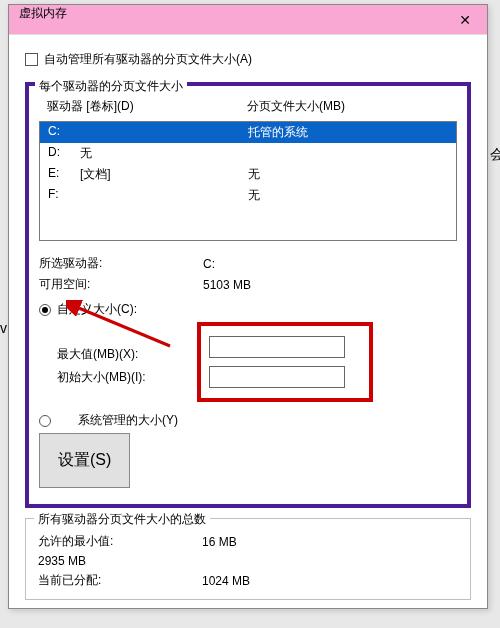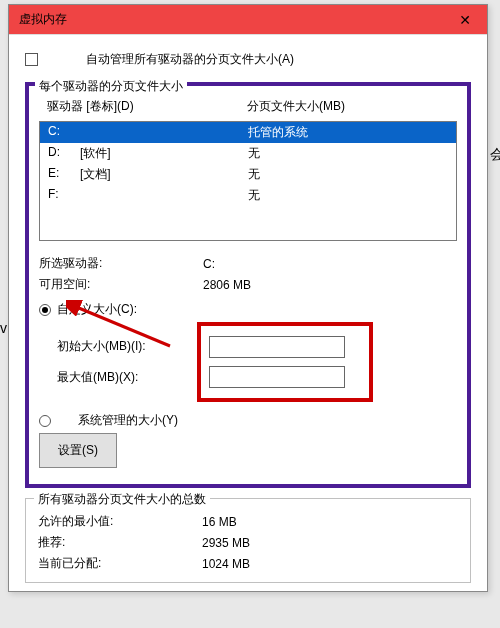--- a/index.html
+++ b/index.html
@@ -1,41 +1,41 @@
 <!DOCTYPE html>
 <html><head>
   <meta charset="utf-8">
   <style>
     * { box-sizing: border-box; font-family: "Microsoft YaHei", "SimSun", sans-serif; }
     body { margin: 0; background: #e8e8e8; width: 500px; height: 628px; overflow: hidden; }
     .window { position: absolute; left: 8px; top: 4px; width: 480px; background: #fff; border: 1px solid #888; box-shadow: 2px 2px 6px rgba(0,0,0,0.15); }
-    .titlebar { display: flex; justify-content: space-between; align-items: center; height: 30px; border-bottom: 1px solid #ddd; background: #ef4444; }
+    .titlebar { display: flex; justify-content: space-between; height: 30px; border-bottom: 1px solid #ddd; background: #f9a8d4; }
     .titlebar-title { padding-left: 10px; font-size: 12px; }
     .close-btn { width: 44px; height: 30px; display: flex; align-items: center; justify-content: center; font-size: 14px; cursor: pointer; }
     .content { padding: 12px 16px 8px 16px; font-size: 12px; color: #000; }
-    .checkbox-row { display: flex; align-items: center; margin: 4px 0 14px 0; gap: 42px; }
+    .checkbox-row { display: flex; align-items: center; margin: 4px 0 14px 0; }
     .cb { width: 13px; height: 13px; border: 1px solid #555; margin-right: 6px; background: #fff; }
     .drive-header { display: flex; padding: 6px 10px 4px 18px; }
     .drive-header .col1 { width: 200px; }
     .drive-list { border: 1px solid #7a7a7a; background: #fff; margin: 2px 10px 14px 10px; min-height: 120px; font-size: 12px; }
     .drive-row { display: flex; padding: 2px 8px; }
     .drive-row.selected { background: #0a64c8; color: #fff; }
     .drive-row .d-letter { width: 32px; }
     .drive-row .d-label { width: 168px; }
     .drive-row .d-size { flex: 1; text-align: left; }
     .info-area { padding: 0 10px; }
     .info-row { display: flex; margin: 4px 0; align-items: center; }
     .info-row .lab { width: 164px; }
     .radio { width: 12px; height: 12px; border: 1px solid #555; border-radius: 50%; margin-right: 6px; display: inline-flex; align-items: center; justify-content: center; vertical-align: middle; }
     .radio.checked::after { content: ""; width: 6px; height: 6px; background: #000; border-radius: 50%; display: block; }
     .red-box { border: 4px solid #c00; position: relative; }
     .form-row { display: flex; align-items: center; margin: 6px 0; }
     .form-row .lab { width: 146px; padding-left: 18px; }
     .text-input { border: 1px solid #666; height: 22px; width: 136px; background: #fff; }
-    .set-btn { border: 1px solid #888; background: #e1e1e1; padding: 8px 18px; font-size: 12px; cursor: pointer; }
+    .set-btn { border: 1px solid #888; background: #e1e1e1; padding: 16px 18px; font-size: 16px; cursor: pointer; }
     .totals-group { border: 1px solid #c0c0c0; margin-top: 8px; padding: 10px 12px 6px 12px; position: relative; }
     .totals-legend { position: absolute; top: -8px; left: 8px; background: #fff; padding: 0 4px; font-size: 12px; }
     .arrow { position: absolute; left: 66px; top: 300px; width: 110px; height: 50px; pointer-events: none; z-index: 5; }
     .rt { position:absolute; left:490px; top:146px; font-size:14px; }
     .rt2 { position:absolute; left:0px; top:320px; font-size:14px; color:#000; }
   </style>
 </head>
 <body>
 
 <div class="window">
@@ -63,21 +63,20 @@
         </div>
 
         <div class="drive-list">
           <div class="drive-row selected">
             <span class="d-letter">C:</span>
             <span class="d-label"></span>
             <span class="d-size">托管的系统</span>
           </div>
           <div class="drive-row">
             <span class="d-letter">D:</span>
-            <span class="d-label">[软件]</span>
             <span class="d-size">无</span>
           </div>
           <div class="drive-row">
             <span class="d-letter">E:</span>
             <span class="d-label">[文档]</span>
             <span class="d-size">无</span>
           </div>
           <div class="drive-row">
             <span class="d-letter">F:</span>
             <span class="d-label"></span>
@@ -85,42 +84,42 @@
           </div>
         </div>
 
         <div class="info-area">
           <div class="info-row">
             <span class="lab">所选驱动器:</span>
             <span>C:</span>
           </div>
           <div class="info-row">
             <span class="lab">可用空间:</span>
-            <span>2806 MB</span>
+            <span>5103 MB</span>
           </div>
 
           <div class="info-row" style="margin-top:8px;align-items:center;">
             <span class="radio checked"></span>
             <span>自定义大小(C):</span>
           </div>
 
           <div class="red-box" style="margin:2px 0 8px 158px; padding:6px 8px; width:176px;">
             <div style="display:flex; align-items:center; margin:4px 0;">
               <input class="text-input" style="">
             </div>
             <div style="display:flex; align-items:center; margin:8px 0 4px 0;">
               <input class="text-input" style="">
             </div>
           </div>
           <div style="position:absolute; margin-top:-78px;">
+            <div class="form-row" style="margin-top:14px;">
+                <span class="lab">最大值(MB)(X):</span>
+              </div>
             <div class="form-row">
                 <span class="lab">初始大小(MB)(I):</span>
-              </div>
-            <div class="form-row" style="margin-top:14px;">
-                <span class="lab">最大值(MB)(X):</span>
               </div>
           </div>
 
           <div class="info-row" style="margin-top:10px;gap:21px;">
             <span class="radio"></span>
             <span>系统管理的大小(Y)</span>
           </div>
 
           <div class="info-row" style="justify-content:space-between;">
             <button class="set-btn">设置(S)</button>
@@ -129,21 +128,20 @@
       </div>
     </div>
 
     <div class="totals-group">
       <span class="totals-legend">所有驱动器分页文件大小的总数</span>
       <div class="info-row">
         <span class="lab">允许的最小值:</span>
         <span>16 MB</span>
       </div>
       <div class="info-row">
-        <span class="lab">推荐:</span>
         <span>2935 MB</span>
       </div>
       <div class="info-row">
         <span class="lab">当前已分配:</span>
         <span>1024 MB</span>
       </div>
     </div>
 
   </div>
 </div>

